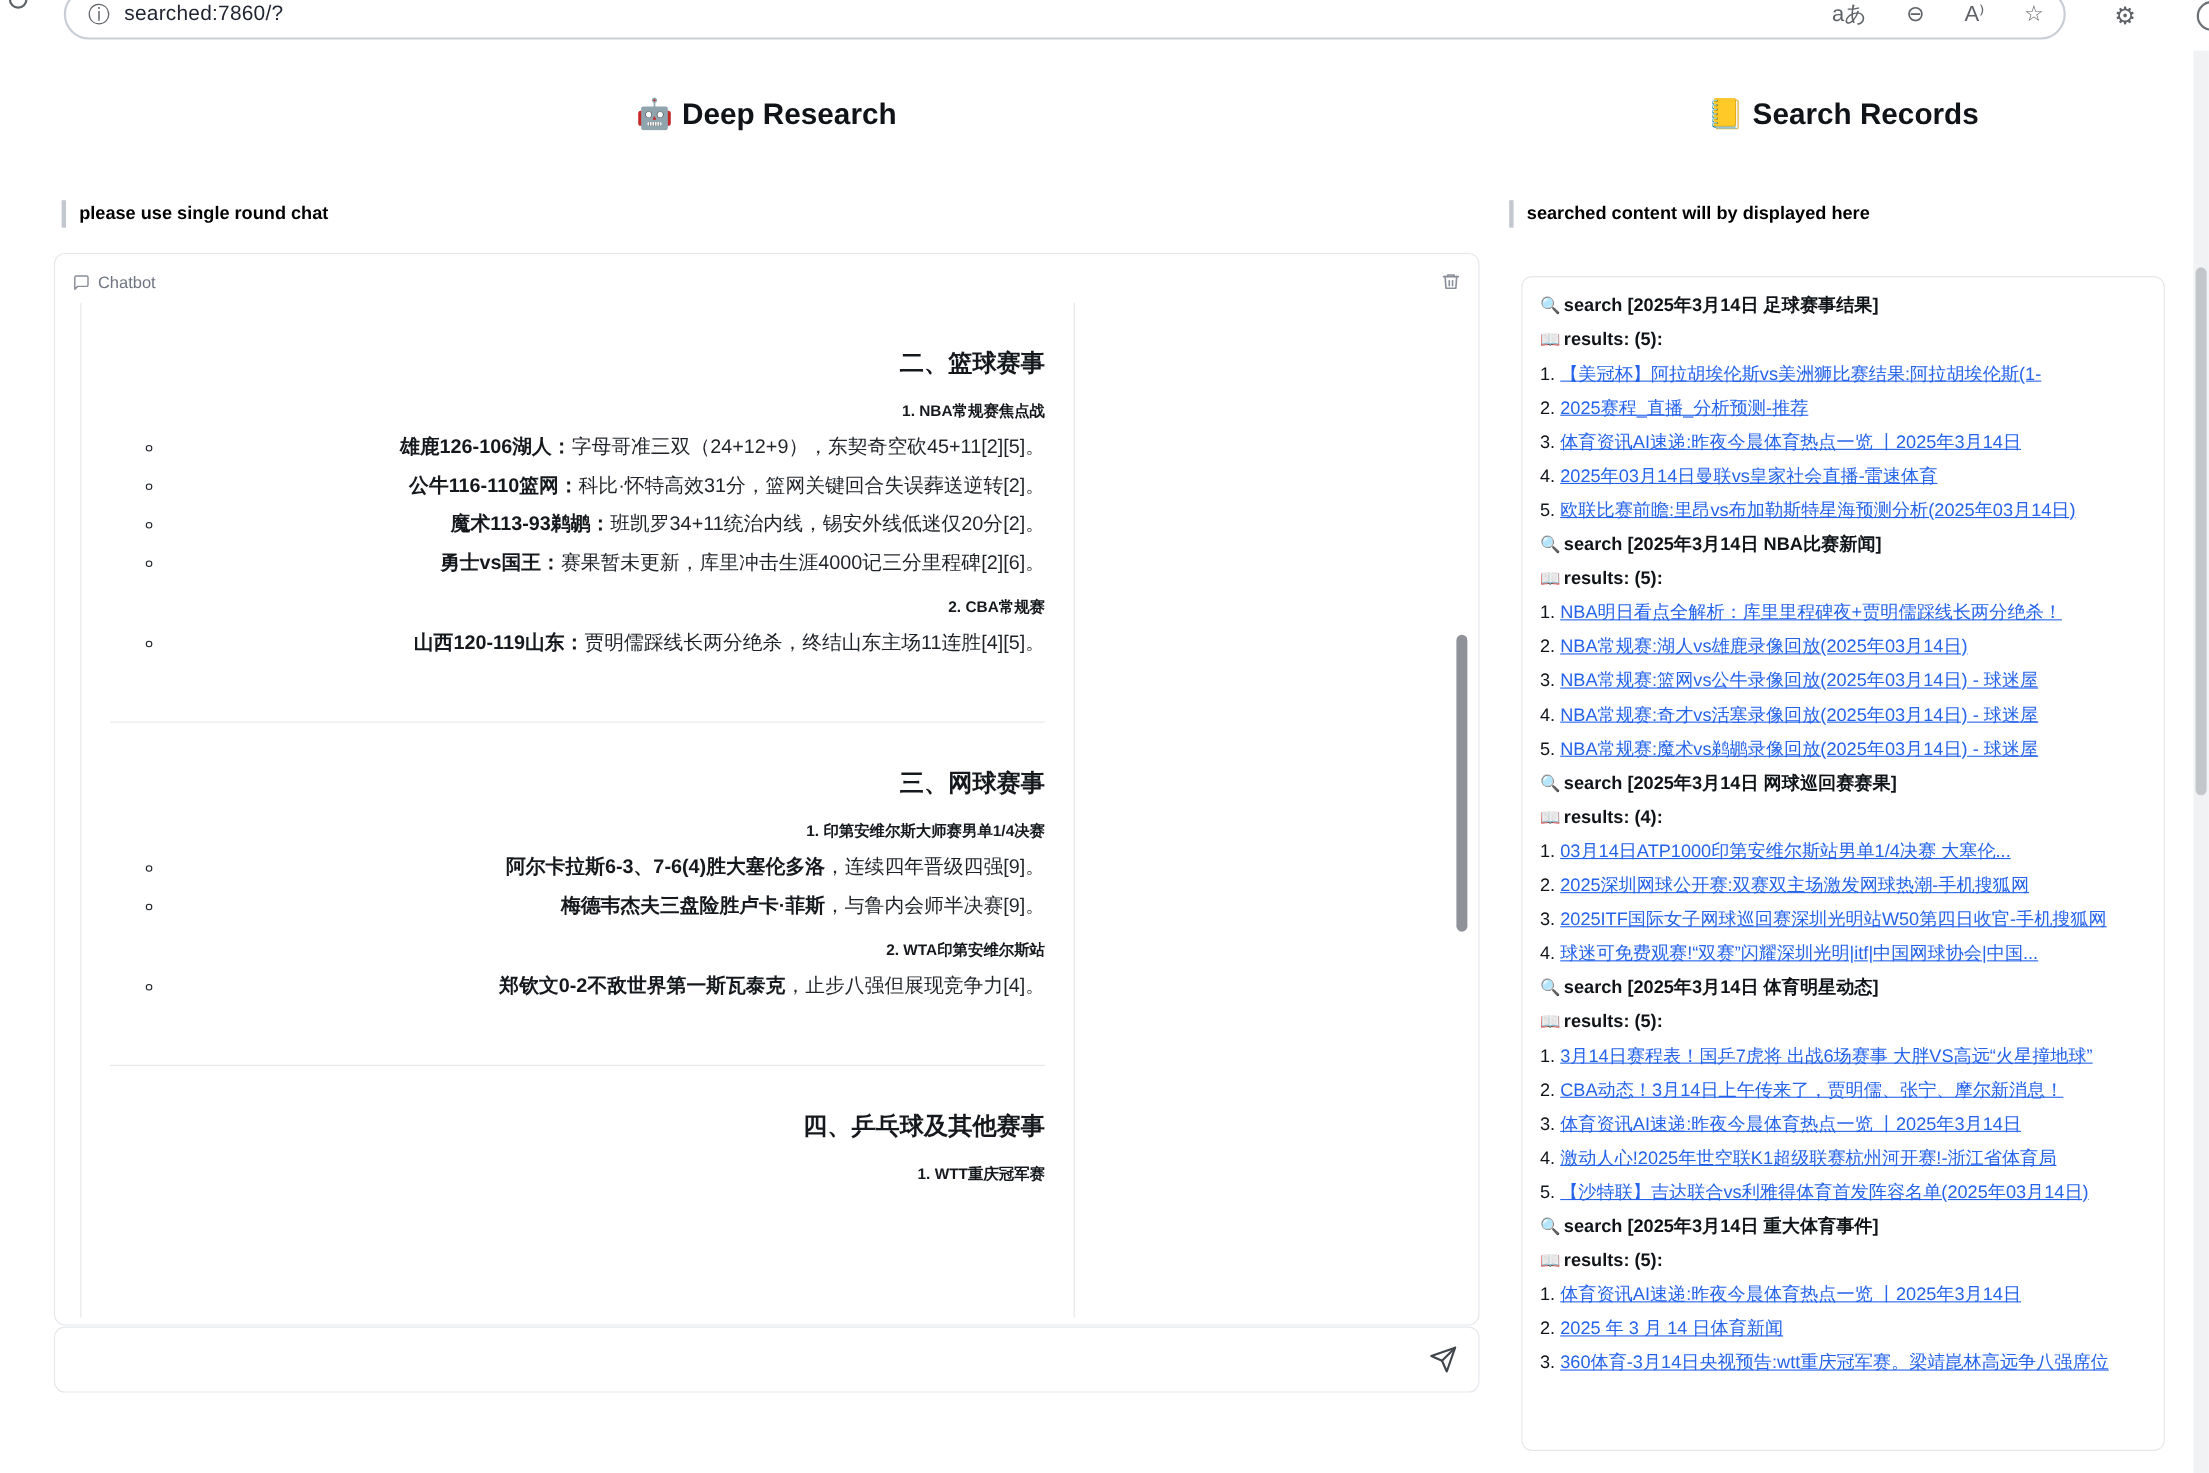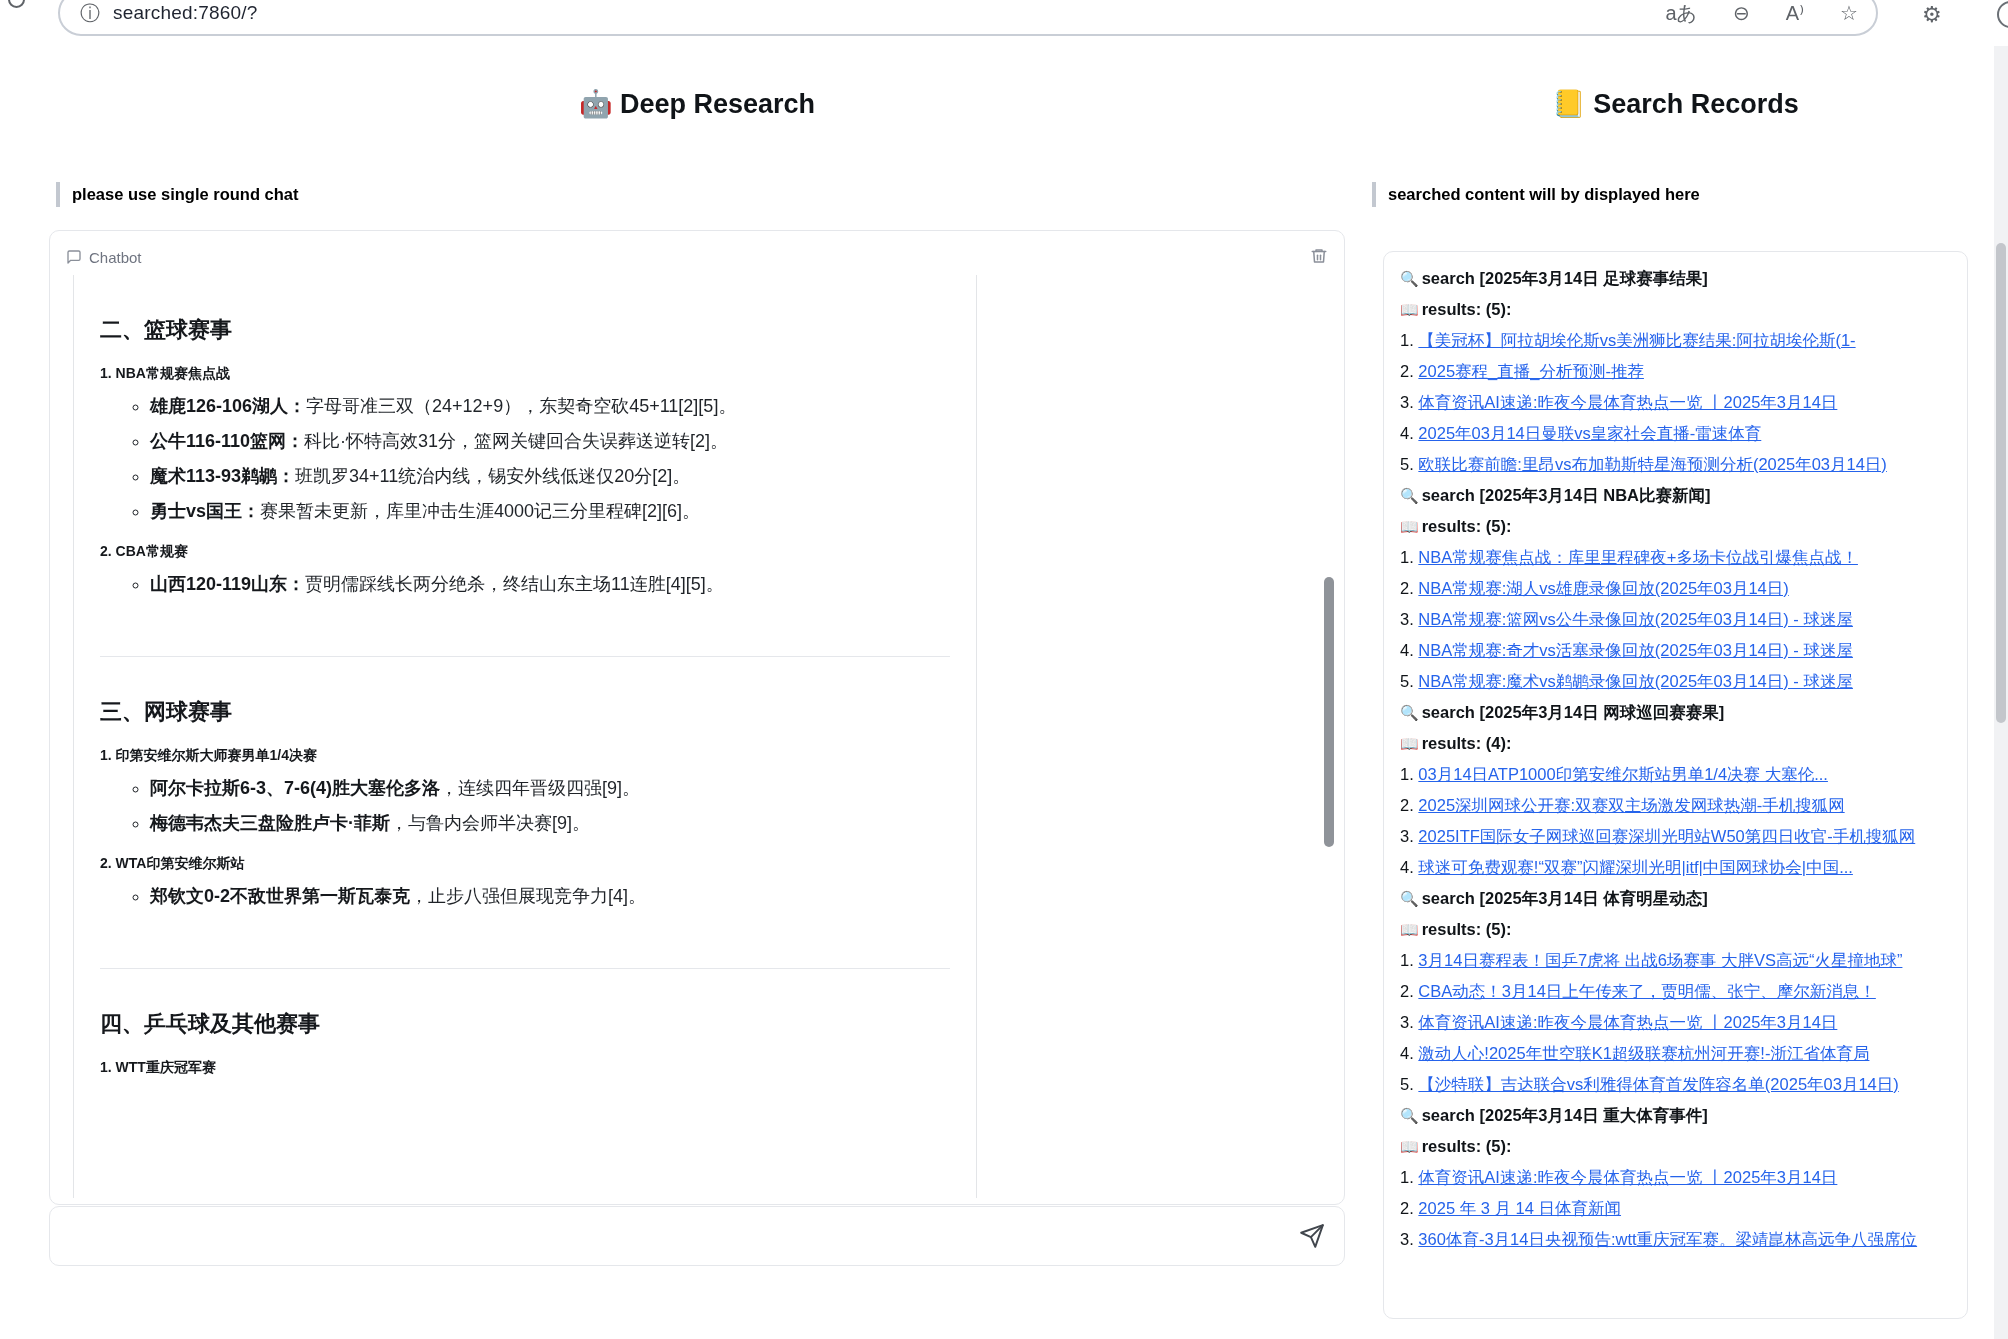--- a/index.html
+++ b/index.html
@@ -31,21 +31,21 @@
   .note-right { left:1372px; }
 
   
   .chatbox { position:absolute; left:49px; top:230px; width:1296px; height:975px;
     border:1px solid #e5e7eb; border-radius:10px; background:#fff; }
   .chat-head { display:flex; align-items:center; justify-content:space-between;
     height:42px; padding:10px 14px 0 16px; color:#6f7480; }
   .chat-label { display:flex; align-items:flex-start; gap:7px; font-size:15px; color:#6f7480; }
   .chat-label svg, .trash-btn svg { stroke:#8a8f99; }
   .trash-btn { background:none; border:none; cursor:pointer; padding:2px; }
-  .chat-scroll { position:absolute; left:0; top:44px; right:0; bottom:6px; overflow:hidden; }
+  .chat-scroll { position:absolute; left:0; top:44px; right:0; bottom:6px; overflow:hidden;text-align:right; }
   .bubble { position:absolute; left:23px; top:0; bottom:-40px; width:904px;
     border-left:1px solid #e3e5e8; border-right:1px solid #e3e5e8; padding:0 26px; color:#1f2328; }
   .msg-h2 { font-size:22px; font-weight:700; margin-top:40px; color:#15181c; }
   .msg-item { font-size:14px; font-weight:700; margin-top:20px; color:#15181c; }
   .msg-ul { list-style:circle; margin-top:6px; padding-left:50px; }
   .msg-li { font-size:18px; line-height:24px; margin-top:11px; }
   .msg-li strong { font-weight:700; color:#15181c; }
   .msg-hr { border:none; border-top:1px solid #e5e7eb; margin-top:60px; }
   .chat-thumb { position:absolute; right:10px; top:302px; width:10px; height:270px;
     background:#8f9399; border-radius:5px; }
@@ -165,21 +165,21 @@
 <div class="records" id="records">
     <div class="rec-line rec-bold"><span class="rec-ic">🔍</span>search [2025年3月14日 足球赛事结果]</div>
     <div class="rec-line rec-bold"><span class="rec-ic">📖</span>results: (5):</div>
     <div class="rec-line"><span class="rec-num">1. </span><a class="rec-link" href="#">【美冠杯】阿拉胡埃伦斯vs美洲狮比赛结果:阿拉胡埃伦斯(1-</a></div>
     <div class="rec-line"><span class="rec-num">2. </span><a class="rec-link" href="#">2025赛程_直播_分析预测-推荐</a></div>
     <div class="rec-line"><span class="rec-num">3. </span><a class="rec-link" href="#">体育资讯AI速递:昨夜今晨体育热点一览 丨2025年3月14日</a></div>
     <div class="rec-line"><span class="rec-num">4. </span><a class="rec-link" href="#">2025年03月14日曼联vs皇家社会直播-雷速体育</a></div>
     <div class="rec-line"><span class="rec-num">5. </span><a class="rec-link" href="#">欧联比赛前瞻:里昂vs布加勒斯特星海预测分析(2025年03月14日)</a></div>
     <div class="rec-line rec-bold"><span class="rec-ic">🔍</span>search [2025年3月14日 NBA比赛新闻]</div>
     <div class="rec-line rec-bold"><span class="rec-ic">📖</span>results: (5):</div>
-    <div class="rec-line"><span class="rec-num">1. </span><a class="rec-link" href="#">NBA常规赛焦点战：库里里程碑夜+多场卡位战引爆焦点战！</a></div>
+    <div class="rec-line"><span class="rec-num">1. </span><a class="rec-link" href="#">NBA明日看点全解析：库里里程碑夜+贾明儒踩线长两分绝杀！</a></div>
     <div class="rec-line"><span class="rec-num">2. </span><a class="rec-link" href="#">NBA常规赛:湖人vs雄鹿录像回放(2025年03月14日)</a></div>
     <div class="rec-line"><span class="rec-num">3. </span><a class="rec-link" href="#">NBA常规赛:篮网vs公牛录像回放(2025年03月14日) - 球迷屋</a></div>
     <div class="rec-line"><span class="rec-num">4. </span><a class="rec-link" href="#">NBA常规赛:奇才vs活塞录像回放(2025年03月14日) - 球迷屋</a></div>
     <div class="rec-line"><span class="rec-num">5. </span><a class="rec-link" href="#">NBA常规赛:魔术vs鹈鹕录像回放(2025年03月14日) - 球迷屋</a></div>
     <div class="rec-line rec-bold"><span class="rec-ic">🔍</span>search [2025年3月14日 网球巡回赛赛果]</div>
     <div class="rec-line rec-bold"><span class="rec-ic">📖</span>results: (4):</div>
     <div class="rec-line"><span class="rec-num">1. </span><a class="rec-link" href="#">03月14日ATP1000印第安维尔斯站男单1/4决赛 大塞伦...</a></div>
     <div class="rec-line"><span class="rec-num">2. </span><a class="rec-link" href="#">2025深圳网球公开赛:双赛双主场激发网球热潮-手机搜狐网</a></div>
     <div class="rec-line"><span class="rec-num">3. </span><a class="rec-link" href="#">2025ITF国际女子网球巡回赛深圳光明站W50第四日收官-手机搜狐网</a></div>
     <div class="rec-line"><span class="rec-num">4. </span><a class="rec-link" href="#">球迷可免费观赛!“双赛”闪耀深圳光明|itf|中国网球协会|中国...</a></div>

